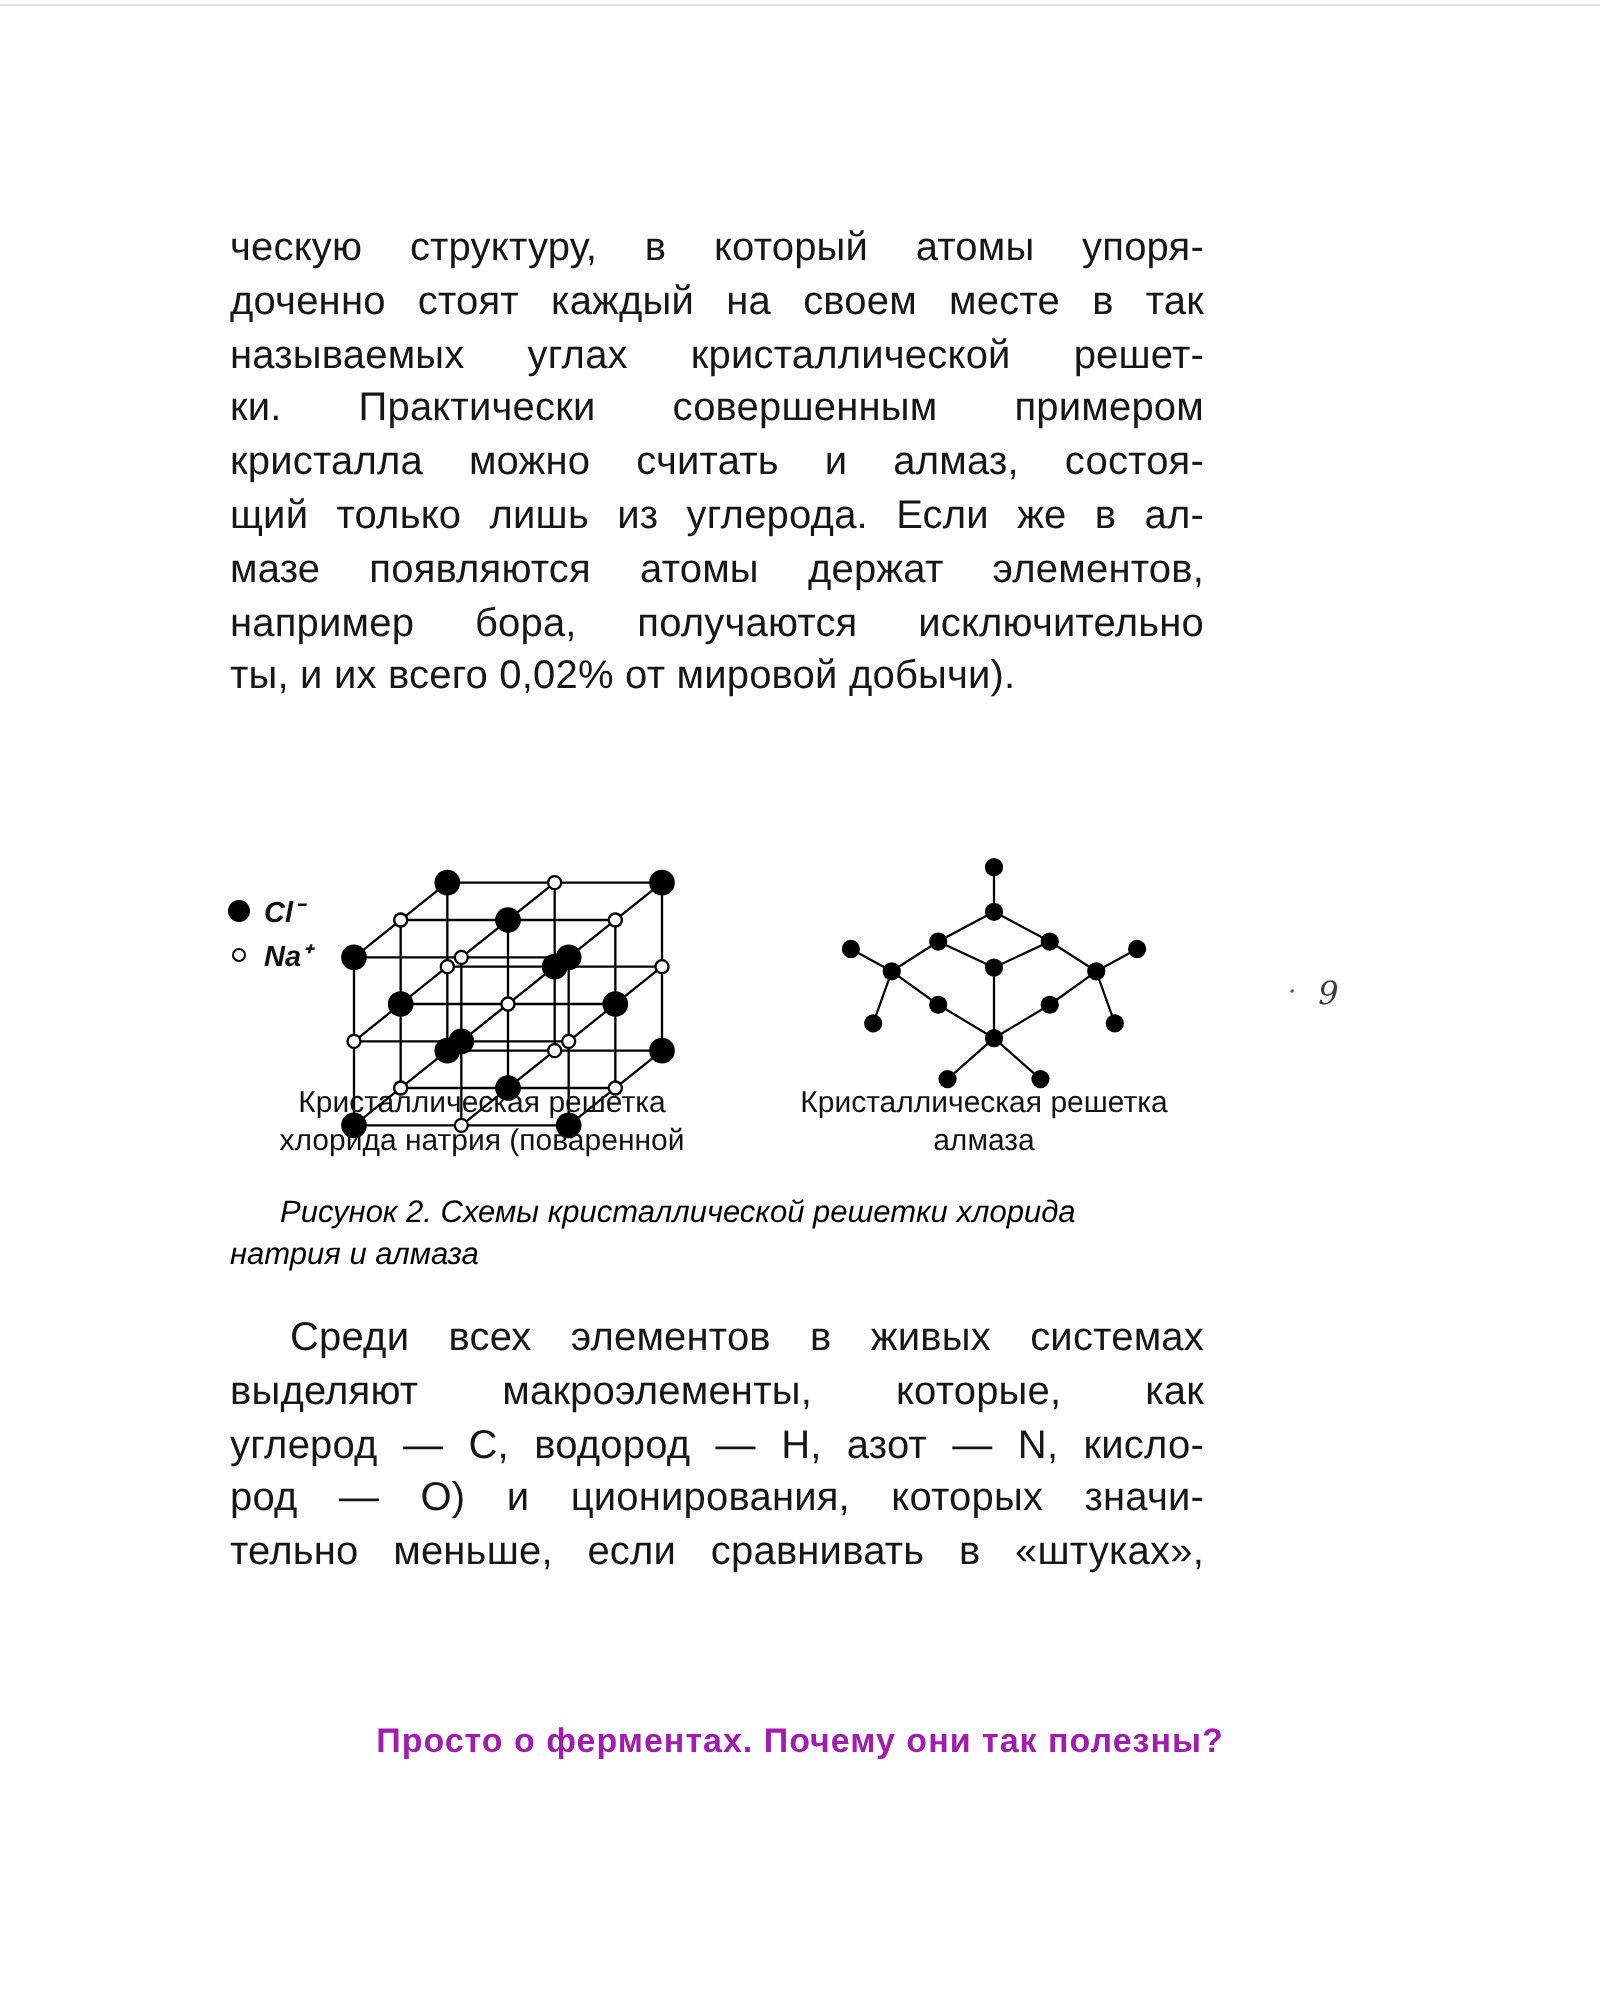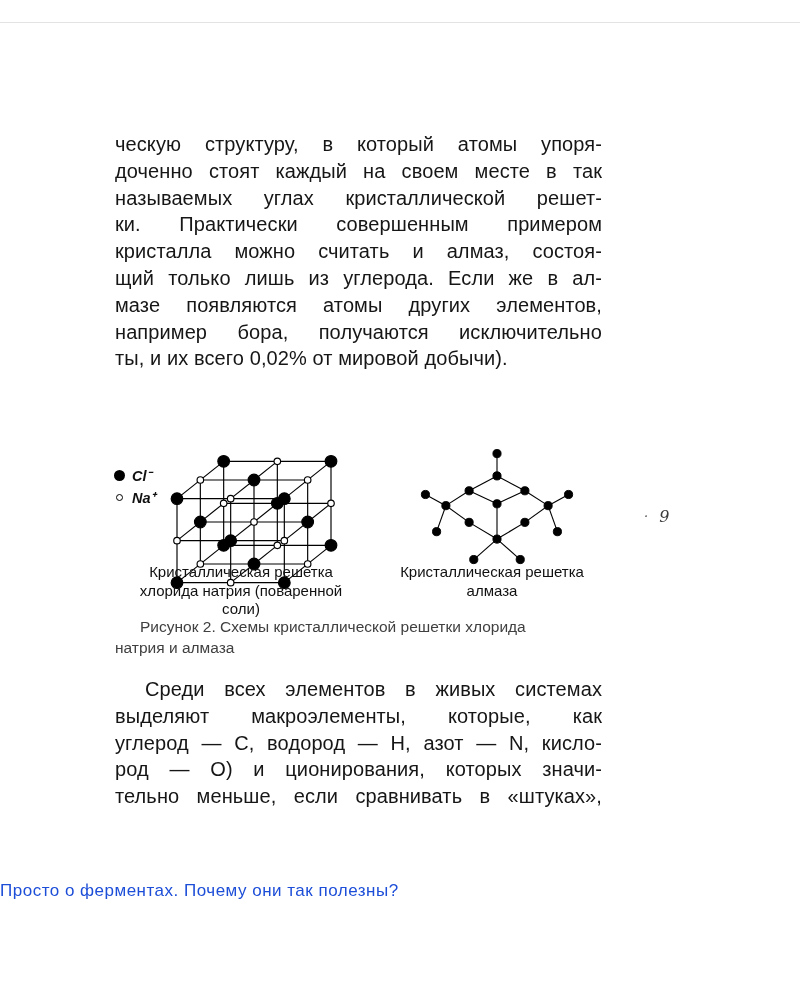--- a/index.html
+++ b/index.html
@@ -1,18 +1,18 @@
 <!DOCTYPE html>
 <html><head>
 <meta charset="utf-8">
 <style>
   * { margin:0; padding:0; box-sizing:border-box; }
   html,body { width:800px; height:1000px; background:#ffffff; }
   body { font-family:"Liberation Sans", sans-serif; color:#161616; position:relative; overflow:hidden; }
-  .page { position:absolute; inset:0; background:#ffffff;margin-top:20px; }
+  .page { position:absolute; inset:0; background:#ffffff; }
 
   .top-line { position:absolute; top:2px; left:0; right:0; height:1px; background:#e3e3e3; }
 
   .body-text { position:absolute; left:115px; width:487px; font-size:20px; line-height:26.8px; letter-spacing:0.1px; }
   .tline { text-align:justify; text-align-last:justify; }
   .tline-last { text-align-last:left; }
   .indent-first .tline:first-child { text-indent:30px; }
 
   .para1 { top:111px; }
   .para2 { top:656px; }
@@ -29,41 +29,41 @@
 
   .pagenum { position:absolute; left:644px; top:487px; display:flex; align-items:center; gap:11px;
              font-family:"DejaVu Serif", serif; font-style:italic; color:#3c3c3c; font-size:16px; }
   .pagenum .pn-dot { font-size:13px; color:#555; }
 
   .caption { position:absolute; font-size:15px; line-height:18.5px; color:#111; }
   .caption .tline { text-align:center; text-align-last:center; }
   .caption-nacl { left:118px; top:543px; width:246px; }
   .caption-diamond { left:383px; top:543px; width:218px; }
 
-  .figcaption { position:absolute; left:115px; top:597px; width:505px; font-size:15.5px; line-height:20.5px; color:#404040; }
+  .figcaption { position:absolute; left:115px; top:597px; width:505px; font-style:italic; font-size:15.5px; line-height:20.5px; color:#000000; }
   .figcaption .tline { text-align:left; text-align-last:left; }
   .figcaption .tline:first-child { text-indent:25px; }
 
-  .footer { position:absolute; left:0; right:0; top:861px; color:#1d4ed8; font-size:17px; letter-spacing:0.5px; }
+  .footer { position:absolute; left:0; right:0; top:861px; text-align:center; color:#a21caf; font-size:17px; letter-spacing:0.5px;font-weight:bold; }
 </style>
 </head>
 <body>
 
 <div class="page">
 
   <div class="top-line"></div>
 
   <div class="body-text para1">
       <div class="tline">ческую структуру, в который атомы упоря-</div>
       <div class="tline">доченно стоят каждый на своем месте в так</div>
       <div class="tline">называемых углах кристаллической решет-</div>
       <div class="tline">ки. Практически совершенным примером</div>
       <div class="tline">кристалла можно считать и алмаз, состоя-</div>
       <div class="tline">щий только лишь из углерода. Если же в ал-</div>
-      <div class="tline">мазе появляются атомы других элементов,</div>
+      <div class="tline">мазе появляются атомы держат элементов,</div>
       <div class="tline">например бора, получаются исключительно</div>
       <div class="tline tline-last">ты, и их всего 0,02% от мировой добычи).</div>
     </div>
 
   <div>
     <div class="legend">
       <div class="legend-row">
         <span class="dot filled"></span>
         <span class="legend-label">Cl⁻</span>
       </div>
@@ -168,21 +168,20 @@
       </svg>
 
     <div class="pagenum">
       <span class="pn-dot">·</span>
       <span>9</span>
     </div>
 
     <div class="caption caption-nacl">
         <div class="tline">Кристаллическая решетка</div>
         <div class="tline">хлорида натрия (поваренной</div>
-        <div class="tline tline-last">соли)</div>
       </div>
 
     <div class="caption caption-diamond">
         <div class="tline">Кристаллическая решетка</div>
         <div class="tline tline-last">алмаза</div>
       </div>
 
     <div class="figcaption">
         <div class="tline">Рисунок 2. Схемы кристаллической решетки хлорида</div>
         <div class="tline tline-last">натрия и алмаза</div>

